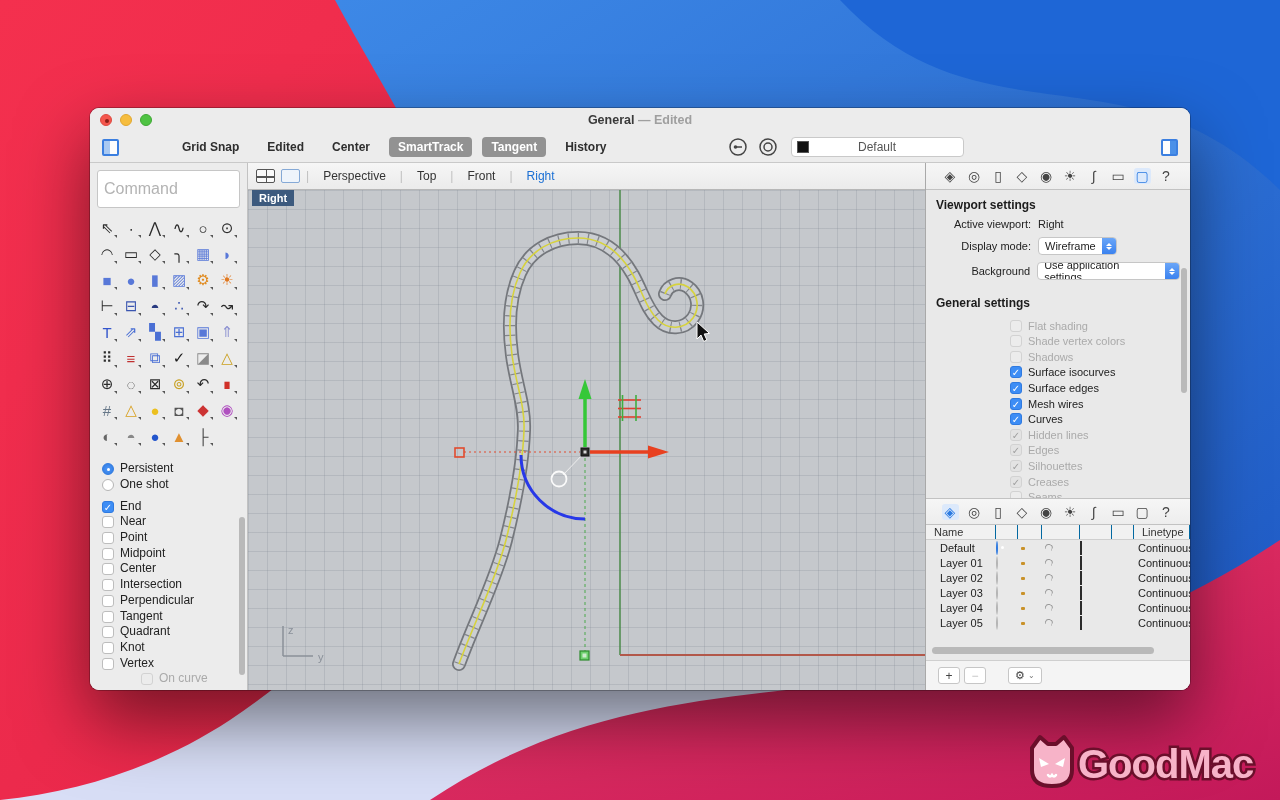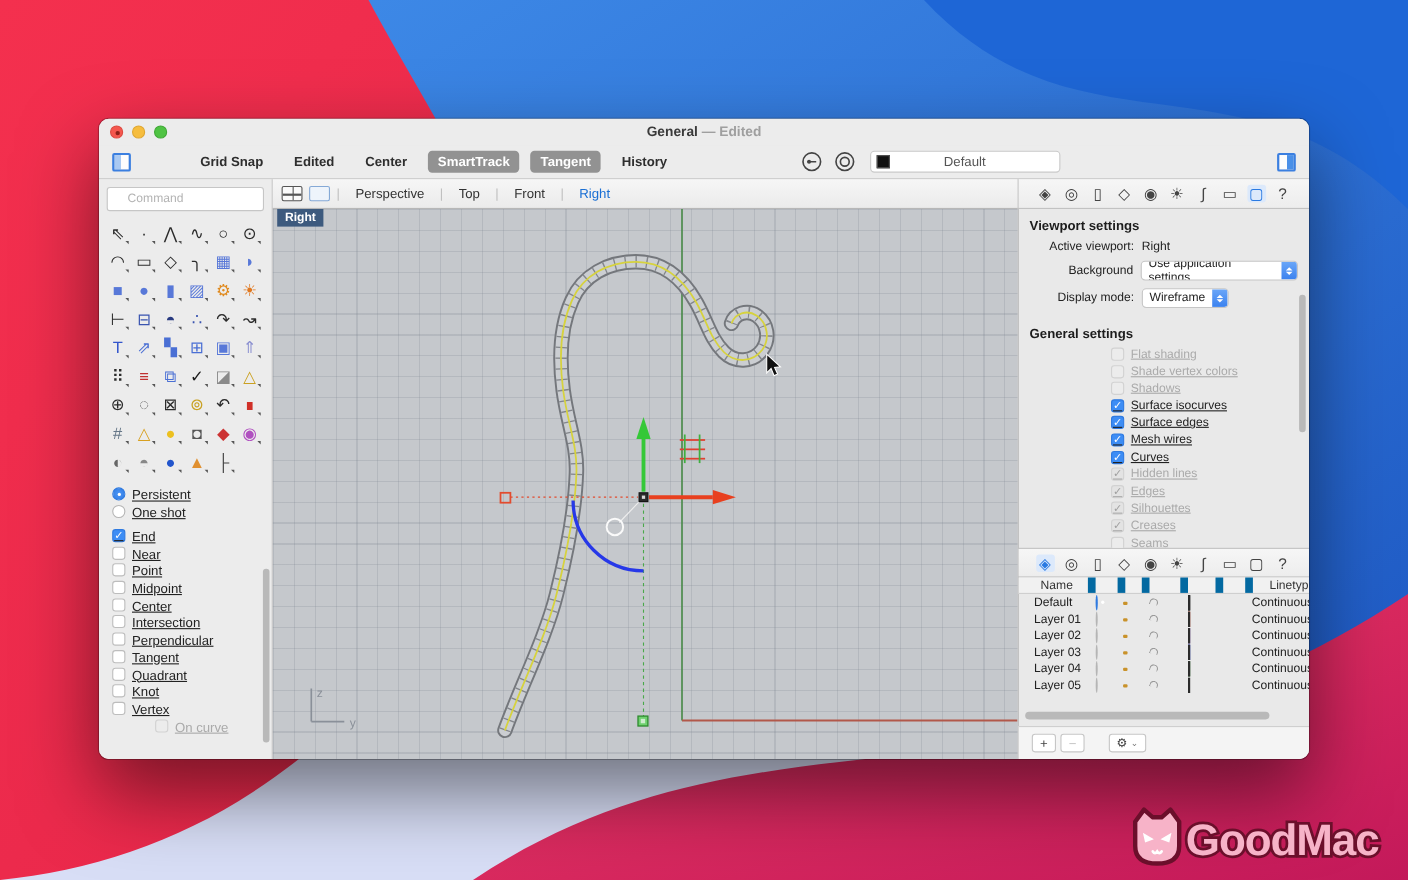--- a/index.html
+++ b/index.html
@@ -33,28 +33,28 @@
   .tb-icons { display:flex; gap:8px; margin-left:105px; align-items:center; }
   .layer-field { width:173px; height:20px; background:#fff; border:1px solid #c9c9c9; border-radius:4px;
     display:flex; align-items:center; margin-left:6px; position:relative; }
   .layer-field .sw { width:12px; height:12px; margin-left:5px; border:1px solid #555; }
   .layer-field .val { position:absolute; left:0; right:0; text-align:center; font-size:12px; color:#555; }
 
   .content { display:flex; height:528px; border-top:1px solid #c9c9c9; }
 
   
   .sidebar { width:158px; background:#ececec; border-right:1px solid #c2c2c2; position:relative; display:flex; flex-direction:column; }
-  .cmd { margin:7px 7px 4px 7px; height:22px; border:1px solid #c6c6c6; border-radius:3px; background:#fff;
-    font-size:11px; padding:0 18px; color:#333; font-family:"Liberation Sans",sans-serif; }
+  .cmd { margin:7px 7px 4px 7px; height:38px; border:1px solid #c6c6c6; border-radius:3px; background:#fff;
+    font-size:16px; padding:0 6px; color:#333; font-family:"Liberation Sans",sans-serif; }
   .cmd::placeholder { color:#b3b3b3; }
   .icon-grid { display:flex; flex-wrap:wrap; padding:3px 3px 0 5px; width:158px; }
   .tool { width:24px; height:26px; display:flex; align-items:center; justify-content:center; font-size:15px; position:relative; cursor:default; }
   .tool::after { content:""; position:absolute; right:2px; bottom:3px; border-left:3px solid transparent; border-top:3.5px solid #555; }
   .osnap { padding:10px 0 0 12px; font-size:12px; color:#222; flex:1; }
-  .row { display:flex; align-items:flex-start; gap:6px; height:15.7px;text-decoration:underline; }
+  .row { display:flex; align-items:flex-end; gap:6px; height:15.7px; }
   .row.mode { height:16px; }
   .row.dim { color:#aaa;margin-left:39px; }
   .radio { width:12px; height:12px; border-radius:50%; border:1px solid #b5b5b5; background:#fff; position:relative; flex:none; }
   .radio.sel { background:radial-gradient(circle,#4d97f8 0%,#2f7ae0 100%); border-color:#2f7ae0; }
   .radio.sel::after { content:""; position:absolute; left:4px; top:4px; width:3px; height:3px; border-radius:50%; background:#fff; }
   .cb { width:12px; height:12px; border-radius:3px; border:1px solid #bdbdbd; background:#fff; flex:none;
     font-size:10px; line-height:11px; text-align:center; color:transparent; }
   .cb.on { color:#fff; background:#3d8df5; border-color:#2f7ae0; }
   .cb.on::before { content:"✓"; }
   .cb.dim { background:#ececec; border-color:#d2d2d2; }
@@ -99,21 +99,21 @@
     align-items:center; justify-content:center; gap:1px; }
   .dropdown .step i { display:block; width:0; height:0; border-left:3px solid transparent; border-right:3px solid transparent; }
   .dropdown .step i.up { border-bottom:3.5px solid #fff; }
   .dropdown .step i.dn { border-top:3.5px solid #fff; }
   .opt-list .row { margin-left:74px; height:15.6px; font-size:11px; }
   .p1-scroll { right:3px; top:78px; height:125px; }
 
   .p2 { flex:1; display:flex; flex-direction:column; position:relative; }
   .lay-head { height:15px; background:#f1f1f1; border-bottom:1px solid #cfcfcf; display:grid;
     grid-template-columns:70px 22px 24px 38px 32px 22px 1fr; align-items:center; color:#333; }
-  .lay-head span { padding-left:20px; border-right:7px solid #0369a1; height:100%; display:flex; align-items:center; }
+  .lay-head span { padding-left:8px; border-right:1px solid #0369a1; height:100%; display:flex; align-items:center; }
   .lay-rows { }
   .lrow { height:15px; display:grid; grid-template-columns:70px 22px 24px 38px 32px 22px 1fr; align-items:center; color:#222; }
   .lrow .nm { padding-left:14px; }
   .lrow .radio { margin:0 auto; width:11px; height:11px; }
   .bulb { width:9px; height:9px; border-radius:50%; background:radial-gradient(circle at 35% 30%,#ffe89a,#f2b32c); margin:0 auto; position:relative; }
   .bulb::after { content:""; position:absolute; left:2.5px; bottom:-2px; width:4px; height:2.5px; background:#c9922a; border-radius:1px; }
   .lock { width:9px; height:7px; background:#e0a43c; border-radius:1.5px; margin:0 auto; position:relative; margin-top:4px; }
   .lock::before { content:""; position:absolute; left:3px; top:-4px; width:6px; height:5px; border:1.5px solid #9a9a9a; border-bottom:none;
     border-radius:4px 4px 0 0; transform:rotate(14deg); }
   .lsw { width:11px; height:11px; border:1.5px solid #2b2b2b; margin:0 auto; }
@@ -405,33 +405,33 @@
           <span class="ptab">?</span>
         </div>
 
       <div class="p1">
         <div class="sect-title">Viewport settings</div>
         <div class="fld">
           <span class="lbl">Active viewport:</span>
           <span class="static">Right</span>
         </div>
         <div class="fld">
-          <span class="lbl">Background</span>
+          <span class="lbl">Display mode:</span>
           <span class="dropdown">
-            <span class="dval">Use application settings</span>
+            <span class="dval">Wireframe</span>
             <span class="step">
                 <i class="up"></i>
                 <i class="dn"></i>
               </span>
           </span>
         </div>
         <div class="fld">
-          <span class="lbl">Display mode:</span>
+          <span class="lbl">Background</span>
           <span class="dropdown">
-            <span class="dval">Wireframe</span>
+            <span class="dval">Use application settings</span>
             <span class="step">
                 <i class="up"></i>
                 <i class="dn"></i>
               </span>
           </span>
         </div>
         <div class="sect-title" style="margin-top:16px;">General settings</div>
         <div class="opt-list" id="displayOptions">
             <div class="row dim">
               <span class="cb dim"></span>

